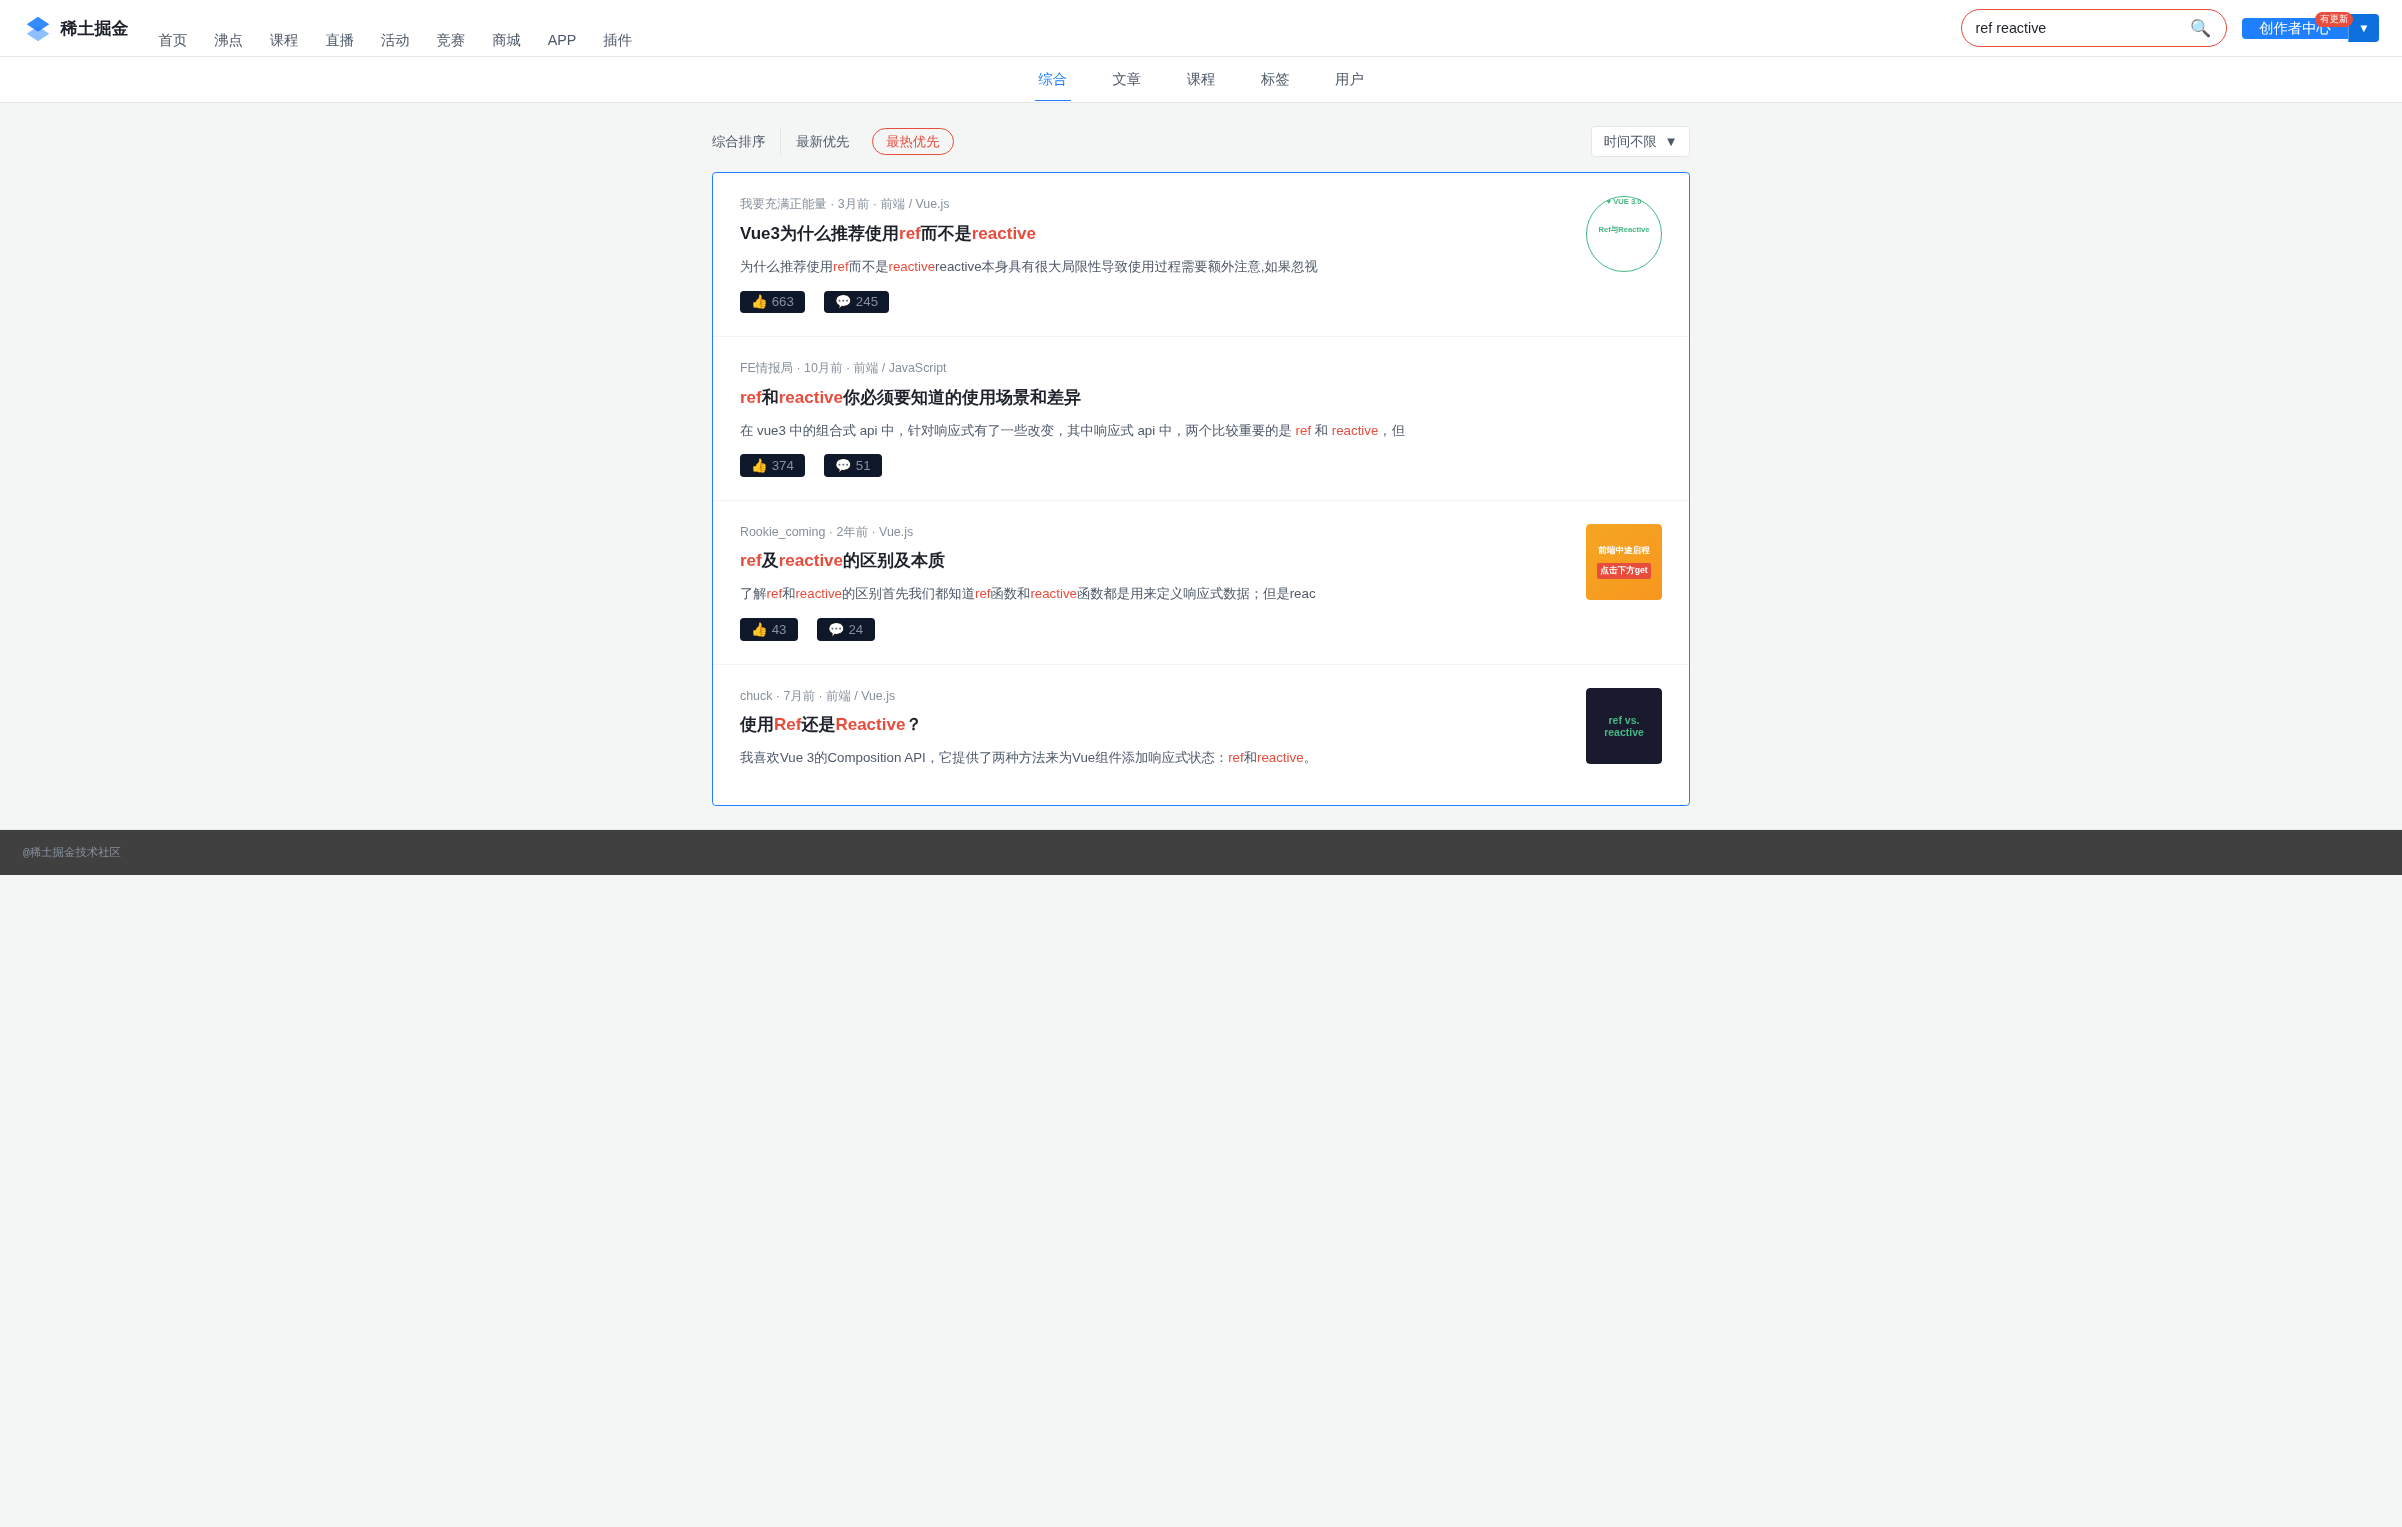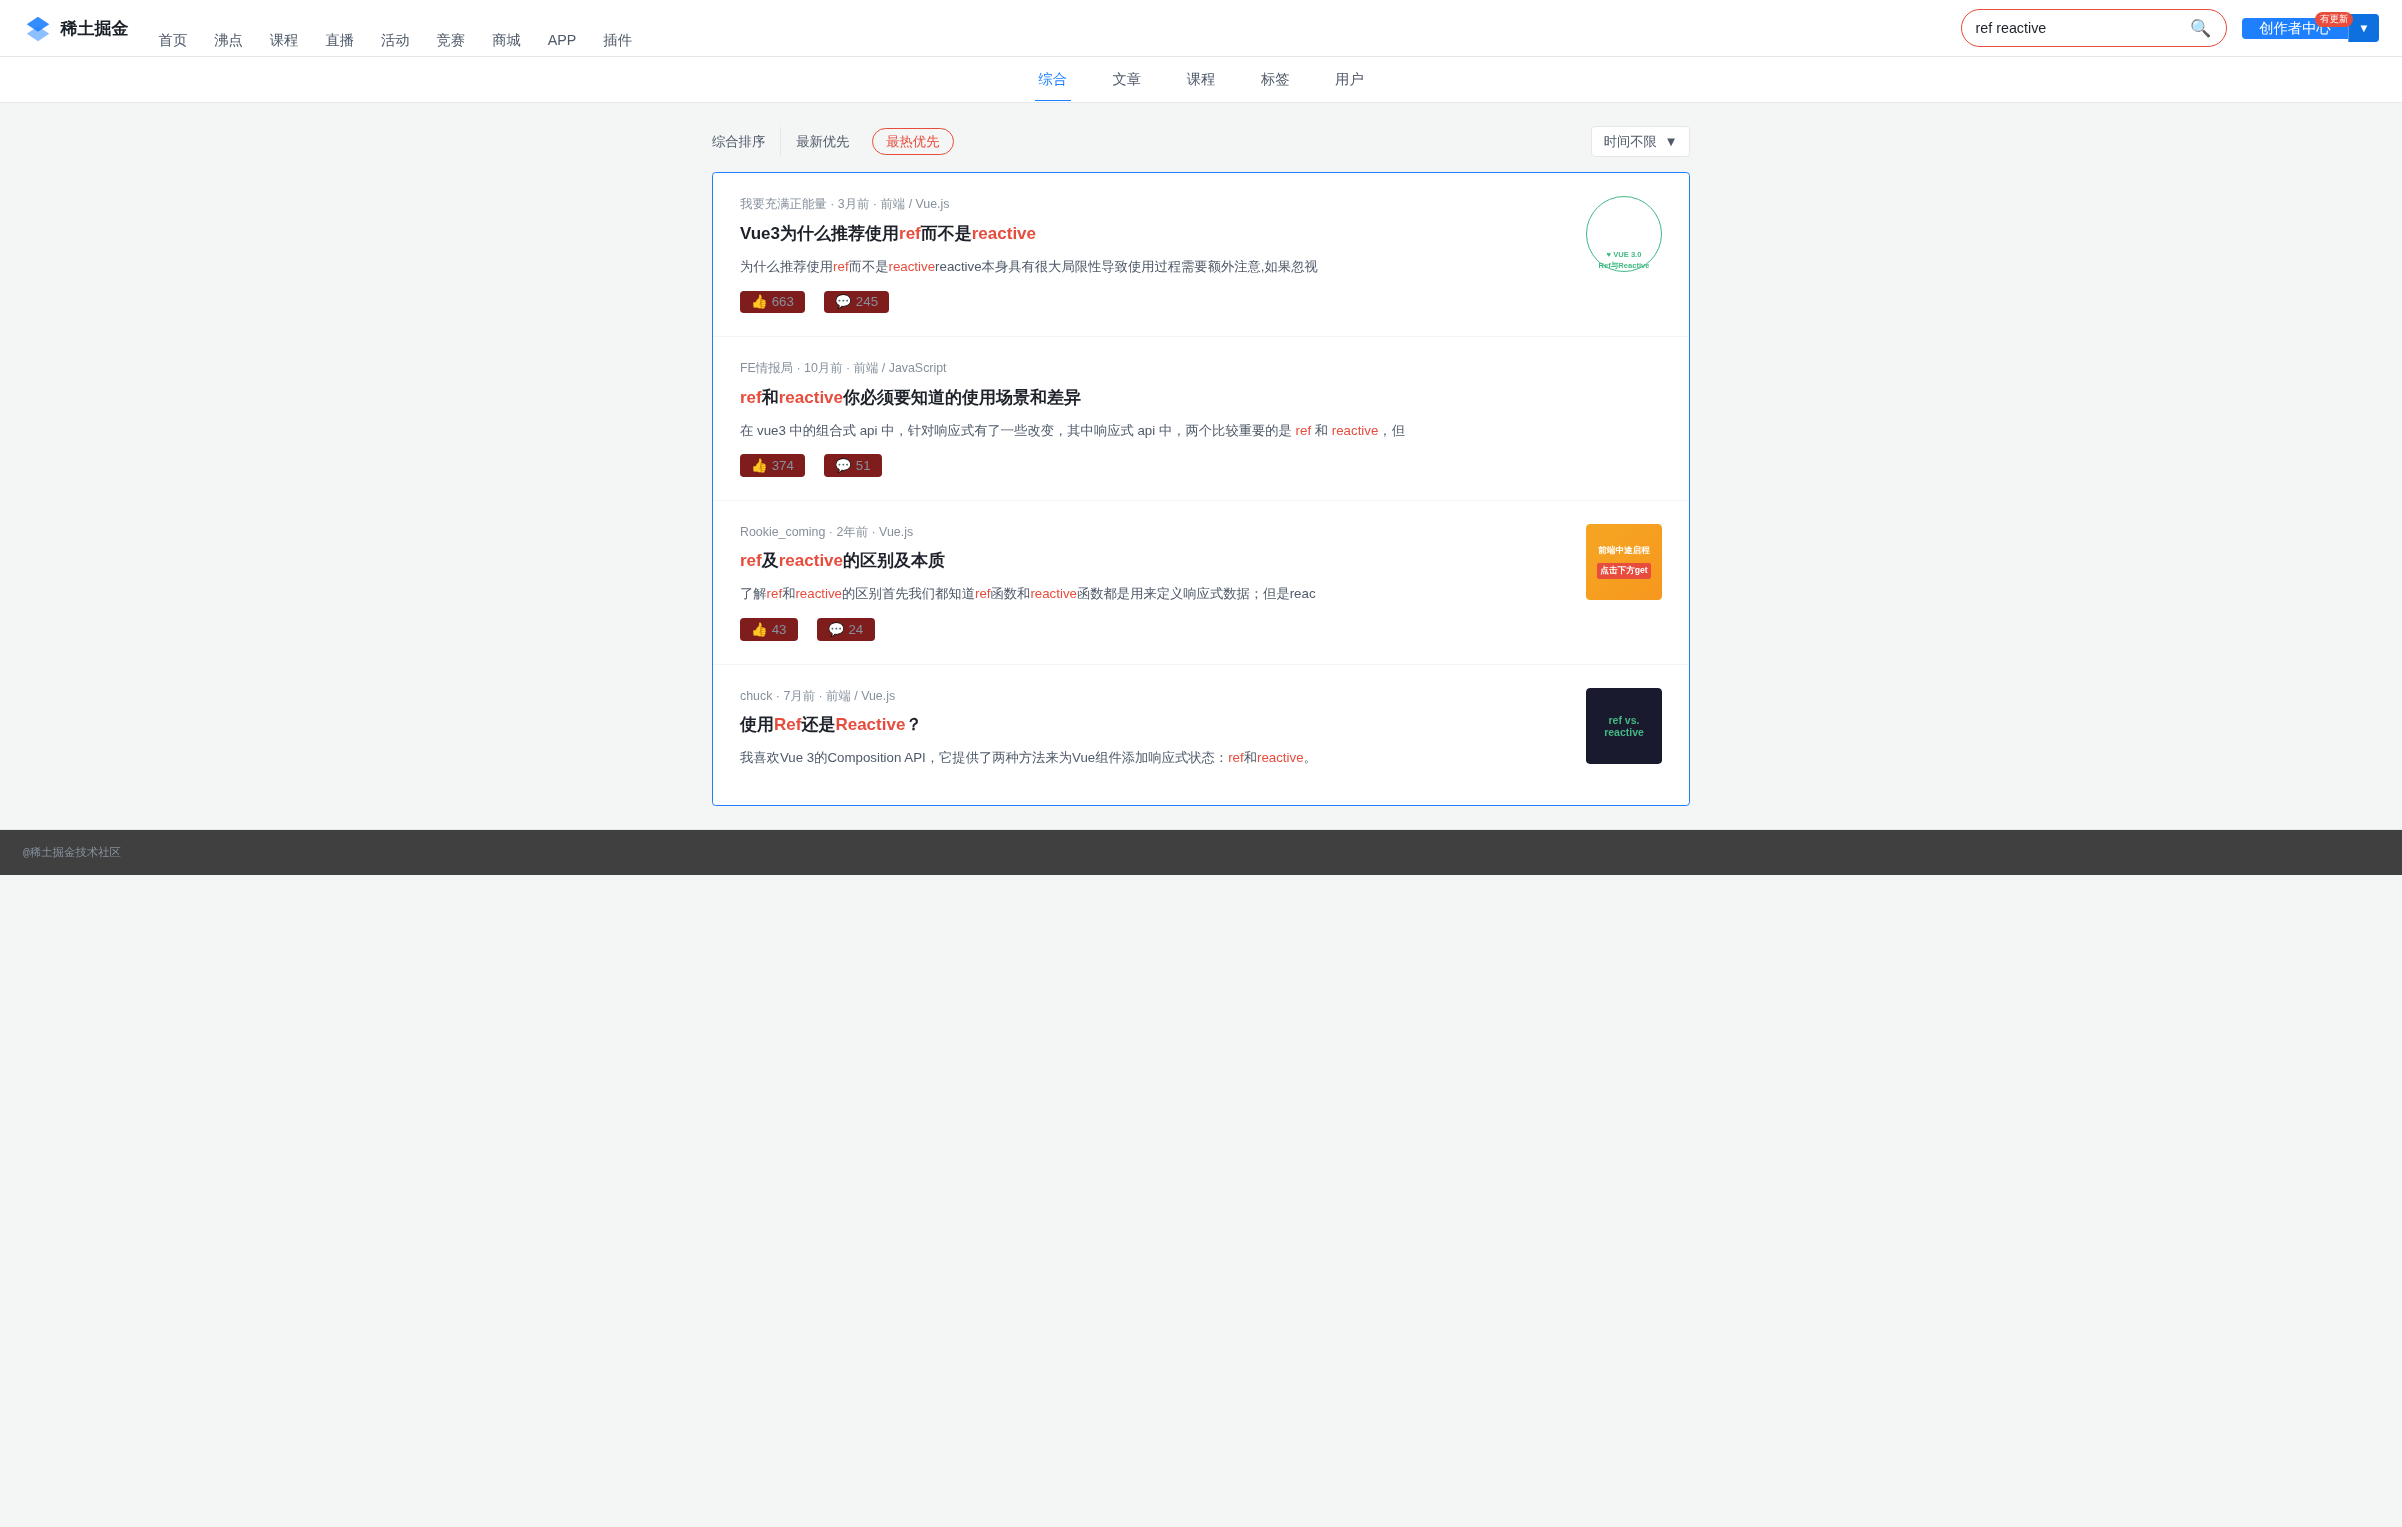--- a/index.html
+++ b/index.html
@@ -43,23 +43,23 @@
     
     .article-card { padding: 23px 27px; border-bottom: 1px solid #f2f3f5; display: flex; gap: 19px; }
     .article-card:last-child { border-bottom: none; }
     .article-content { flex: 1; min-width: 0; }
     .article-meta { font-size: 12.4px; color: #86909c; margin-bottom: 7.6px; }
     .article-title { font-size: 17px; font-weight: 600; color: #1d2129; margin-bottom: 9.5px; line-height: 1.5; cursor: pointer; }
     .article-title .highlight { color: #e74c3c; }
     .article-desc { font-size: 13.3px; color: #4e5969; line-height: 1.6; margin-bottom: 13.3px; overflow: hidden; white-space: nowrap; text-overflow: ellipsis; }
     .article-desc .highlight { color: #e74c3c; }
     .article-stats { display: flex; align-items: center; gap: 19px; }
-    .stat-item { display: flex; align-items: center; gap: 5.7px; font-size: 13.3px; color: #86909c; background: #7f1d1d; border-radius: 3.8px; padding: 3.8px 11.4px; }
+    .stat-item { display: flex; align-items: center; gap: 5.7px; font-size: 13.3px; color: #86909c; background: #0f172a; border-radius: 3.8px; padding: 3.8px 11.4px; }
     .article-thumb { width: 76px; height: 76px; border-radius: 3.8px; overflow: hidden; flex-shrink: 0; display: flex; align-items: center; justify-content: center; }
-    .thumb-vue { width: 76px; height: 76px; border-radius: 50%; border: 1.9px solid #42b883; display: flex; flex-direction: column; align-items: center; justify-content: flex-end; font-size: 9.5px; color: #42b883; font-weight: 700; }
+    .thumb-vue { width: 76px; height: 76px; border-radius: 50%; border: 1.9px solid #42b883; display: flex; flex-direction: column; align-items: center; justify-content: flex-start; font-size: 9.5px; color: #42b883; font-weight: 700; gap: 17px; }
     .thumb-ad { width: 79px; height: 76px; background: linear-gradient(135deg, #f5a623, #f7971e); border-radius: 3.8px; display: flex; flex-direction: column; align-items: center; justify-content: center; font-size: 8.6px; color: #fff; font-weight: 700; text-align: center; padding: 3.8px; }
     .thumb-dark { width: 76px; height: 76px; background: #1a1a2e; border-radius: 3.8px; display: flex; flex-direction: column; align-items: center; justify-content: center; font-size: 8.6px; color: #42b883; font-weight: 700; text-align: center; padding: 12px; }
 
     
     .footer { text-align: left; padding: 15px 23px; font-size: 11.4px; color: #86909c; background: #404040; border-top: 1px solid #e5e6eb; margin-top: 0; font-family: Liberation Mono, monospace; }
 
     .icon-search { font-size: 17px; color: #86909c; }
   </style>
 </head>
 <body>

